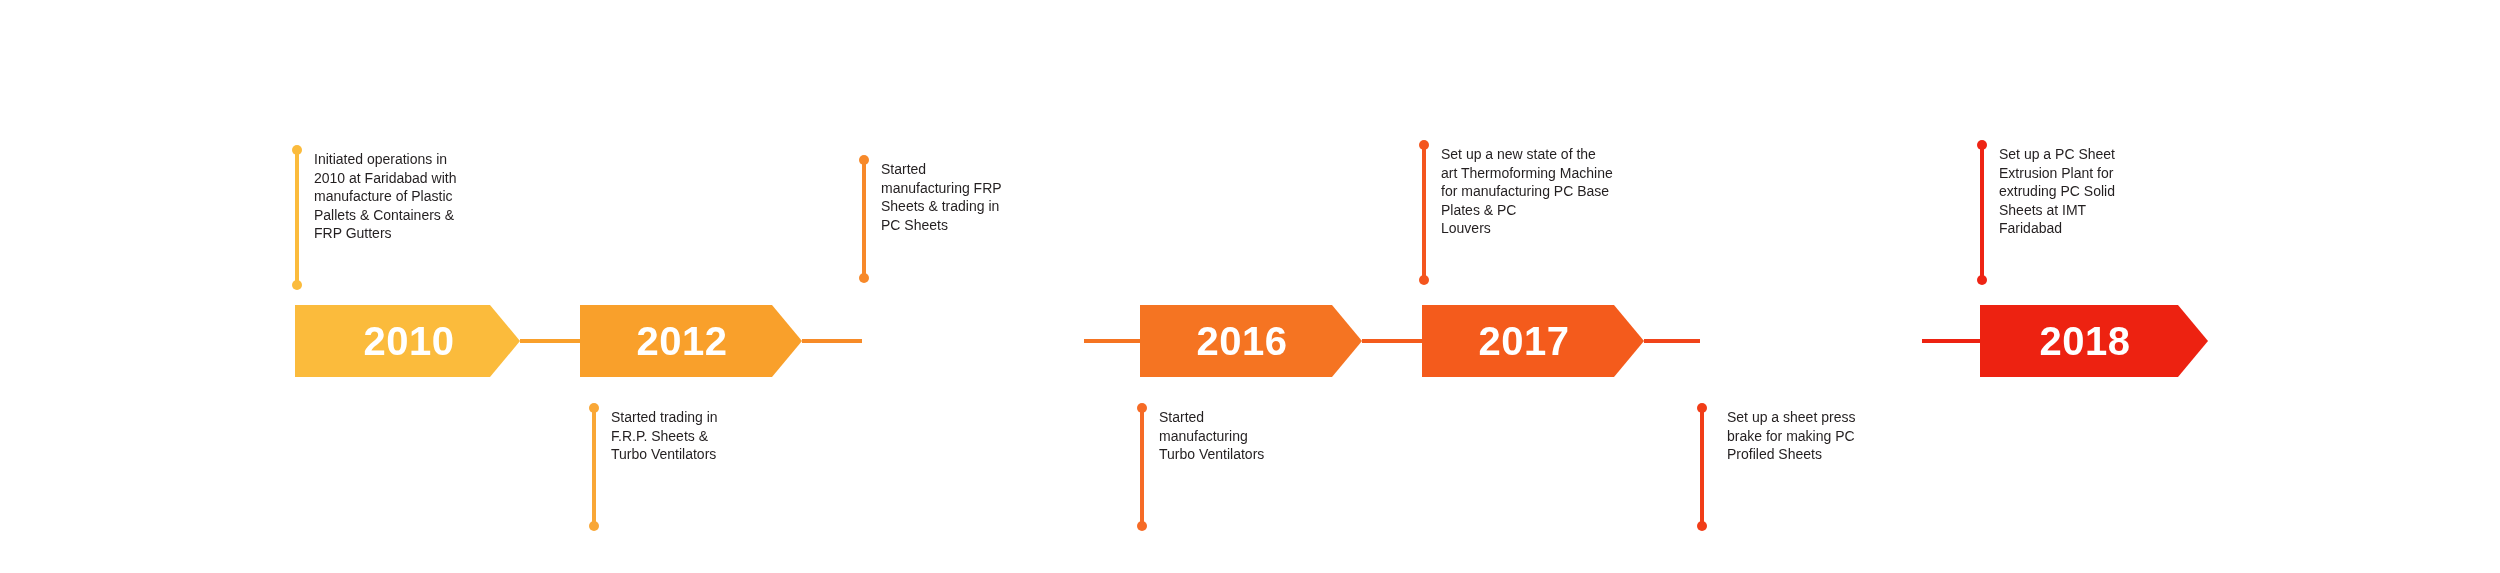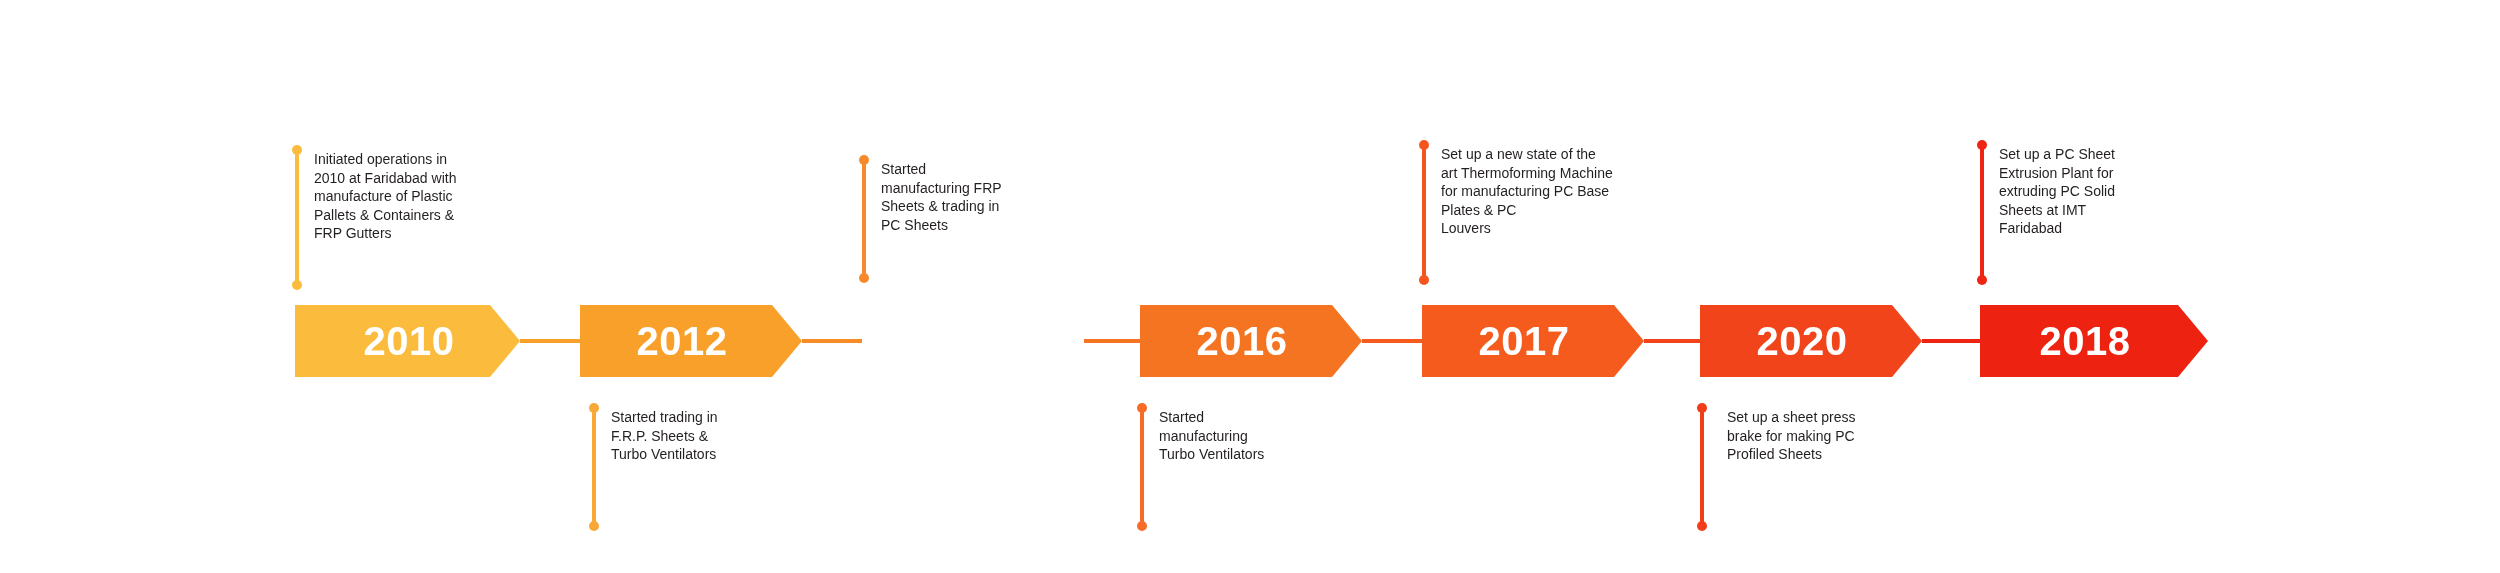--- a/index.html
+++ b/index.html
@@ -122,25 +122,20 @@
           <span class="badge-year">2016</span>
         </div>
       </div>
       <div class="badge-link" style="left: 1362px; width: 60px; background: rgb(244, 91, 28); position: absolute; top: 339px;"></div>
       <div class="milestone" style="left: 1422px; width: 222px;">
         <div class="badge-shape" style="background: rgb(244, 91, 28);">
           <span class="badge-year">2017</span>
         </div>
       </div>
       <div class="badge-link" style="left: 1644px; width: 56px; background: rgb(241, 68, 26); position: absolute; top: 339px;"></div>
-      <div class="milestone" style="left: 1700px; width: 222px;">
-        <div class="badge-shape" style="background: rgb(241, 68, 26);">
-          <span class="badge-year">2020</span>
-        </div>
-      </div>
       <div class="badge-link" style="left: 1922px; width: 58px; background: rgb(237, 34, 17); position: absolute; top: 339px;"></div>
       <div class="milestone" style="left: 1980px; width: 228px;">
         <div class="badge-shape" style="background: rgb(237, 34, 17);">
           <span class="badge-year">2018</span>
         </div>
       </div>
       <div class="annotation above" style="left: 295px; top: 150px; height: 135px;">
         <div class="stem" style="background: rgb(251, 187, 60); height: 135px;"></div>
         <div class="annotation-text">Initiated operations in
 2010 at Faridabad with

